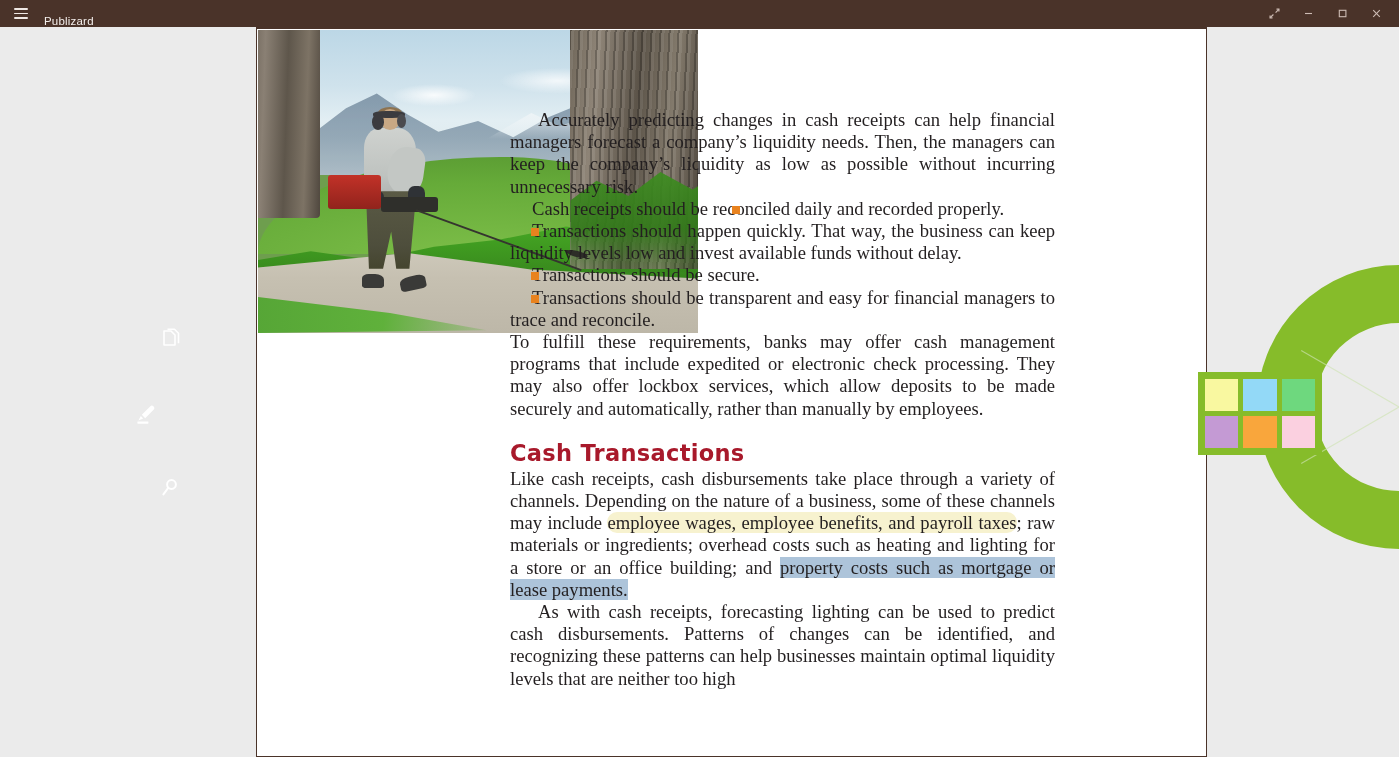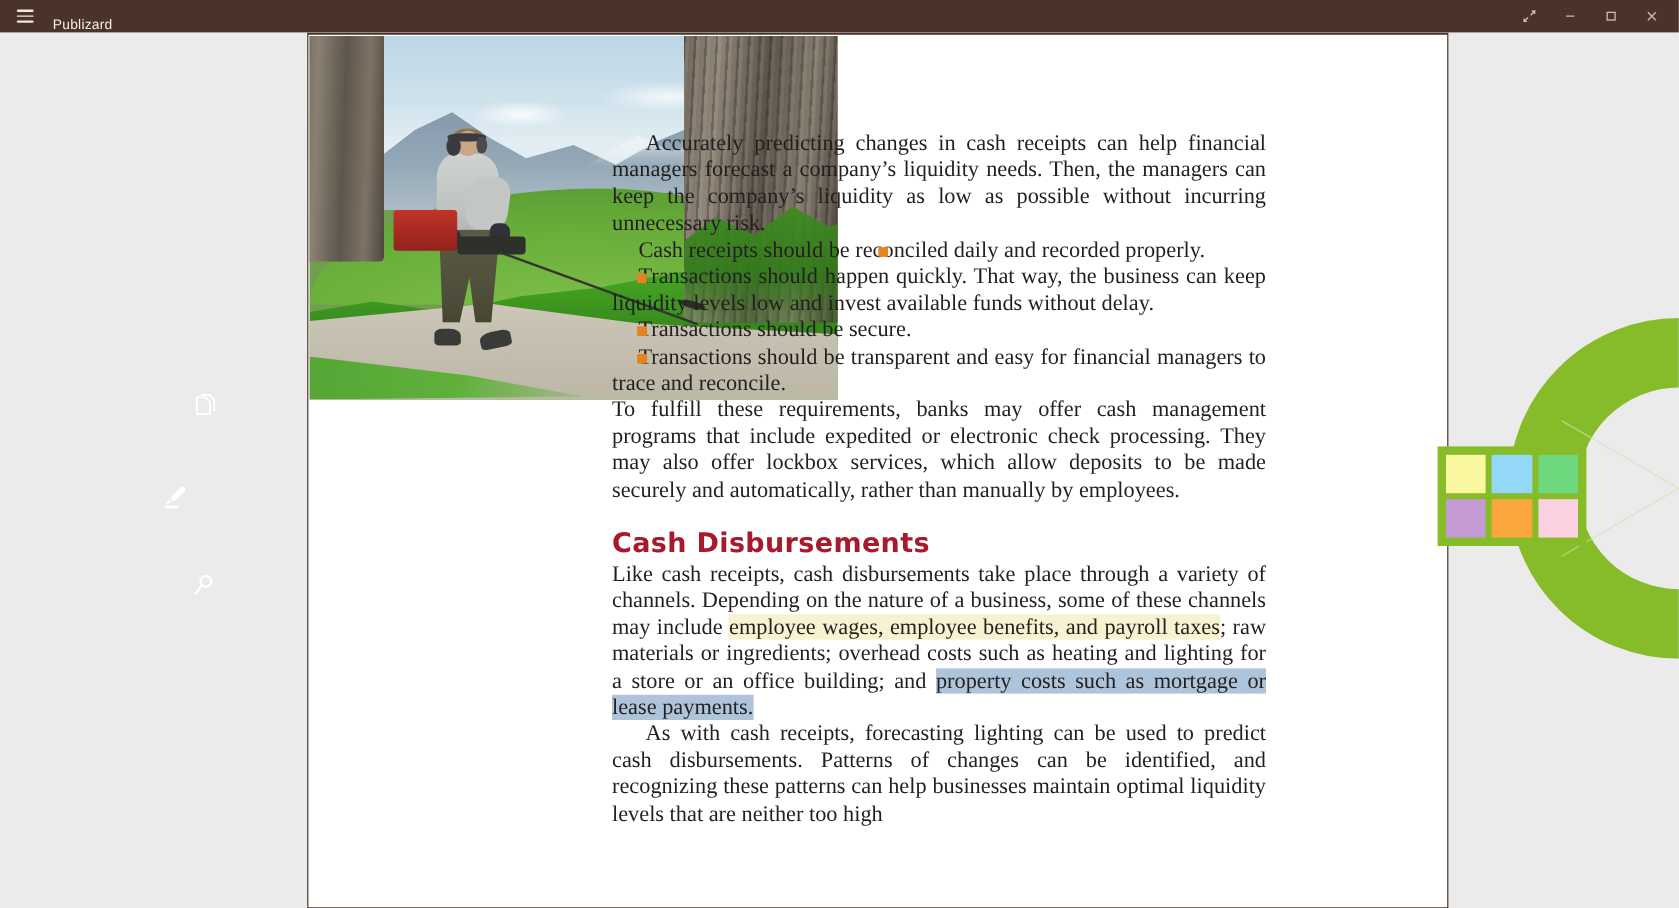--- a/index.html
+++ b/index.html
@@ -260,21 +260,21 @@
   #b0 { text-indent: 22px; }
   #b0 .bul { left: 222px; top: 8px; }
   h2.section-head {
     font-family: "DejaVu Sans", sans-serif;
     font-weight: bold;
     font-size: 22.5px;
     letter-spacing: .3px;
     color: #a8192b;
     margin: 20px 0 2px 0;
   }
-  .hl-yellow { background: #f7f2cf; }
+  .hl-yellow { background: #f7f2cf; border-radius: 10px; }
   .hl-blue   { background: #adc4da; }
 
   
   #radial {
     position: absolute;
     right: -142px; top: 238px;
     width: 284px; height: 284px;
     z-index: 30;
   }
   #radial svg { display: block; }
@@ -395,21 +395,21 @@
           <span>Transactions should be secure.</span>
         </li>
         <li>
           <span class="bul" style="background: rgb(232, 130, 30);"></span>
           <span>Transactions should be transparent and easy for financial managers to trace and reconcile.</span>
         </li>
       </ul>
 
       <p class="body-text">To fulfill these requirements, banks may offer cash management programs that include expedited or electronic check processing. They may also offer lockbox services, which allow deposits to be made securely and automatically, rather than manually by employees.</p>
 
-      <h2 class="section-head" style="color: rgb(168, 25, 43);">Cash Disbursements</h2>
+      <h2 class="section-head" style="color: rgb(168, 25, 43);">Cash Transactions</h2>
 
       <p class="body-text"><span>Like cash receipts, cash disbursements take place through a variety of channels. Depending on the nature of a business, some of these channels may include </span><span class="hl-yellow" style="background: rgb(247, 242, 207);">employee wages, employee benefits, and payroll taxes</span><span>; raw materials or ingredients; overhead costs such as heating and lighting for a store or an office building; and </span><span class="hl-blue" style="background: rgb(173, 196, 218);">property costs such as mortgage or lease payments.</span></p>
 
       <p class="body-text indent">As with cash receipts, forecasting lighting can be used to predict cash disbursements. Patterns of changes can be identified, and recognizing these patterns can help businesses maintain optimal liquidity levels that are neither too high</p>
     </div>
   </div>
 
   <div id="radial">
     <svg width="284" height="284" viewBox="0 0 284 284">
       <circle cx="142" cy="142" r="113" fill="none" stroke="#86bc2a" stroke-width="58"></circle>

